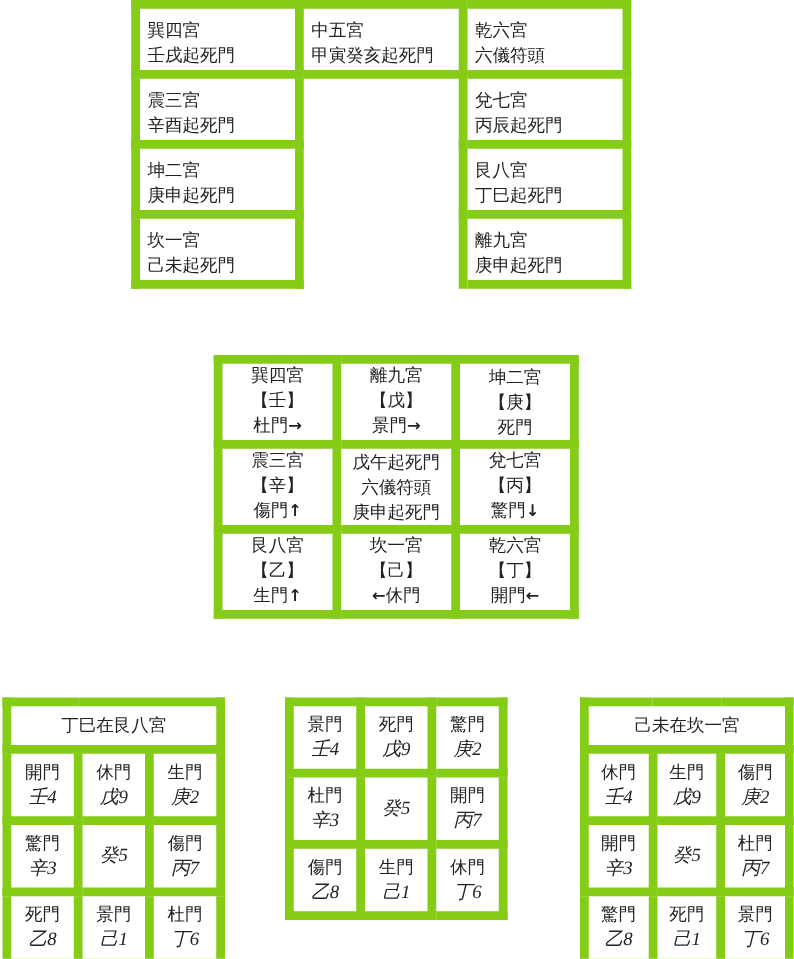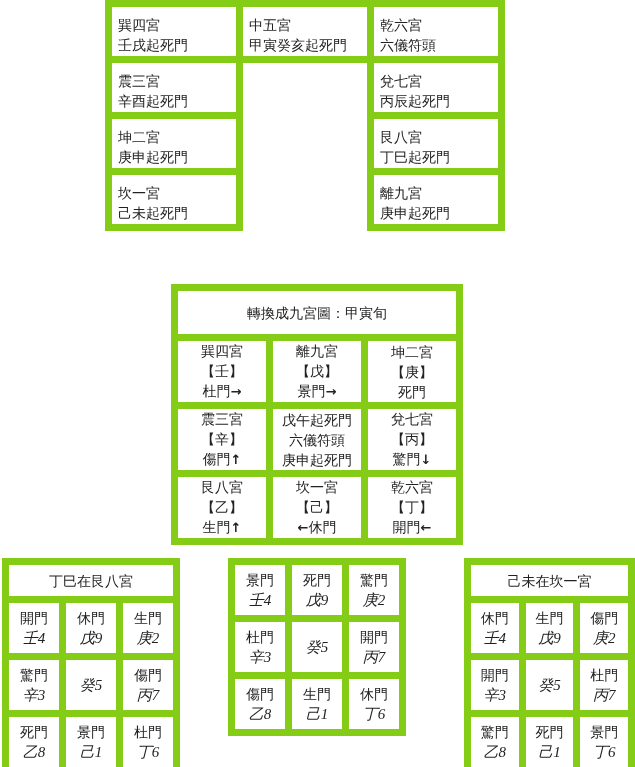--- a/index.html
+++ b/index.html
@@ -94,23 +94,20 @@
             <div>離九宮</div>
             <div>庚申起死門</div>
           </div>
         </td>
   </tr>
 </tbody>
   </table>
 
 <table id="grid-mid">
   <tbody>
-      <tr>
-    <td colspan="3" class="title">轉換成九宮圖：甲寅旬</td>
-  </tr>
   <tr>
     <td class="cell">
           <div>巽四宮</div>
           <div>【壬】</div>
           <div><span>杜門</span><span class="arrow">→</span></div>
         </td>
     <td class="cell">
           <div>離九宮</div>
           <div>【戊】</div>
           <div><span>景門</span><span class="arrow">→</span></div>

